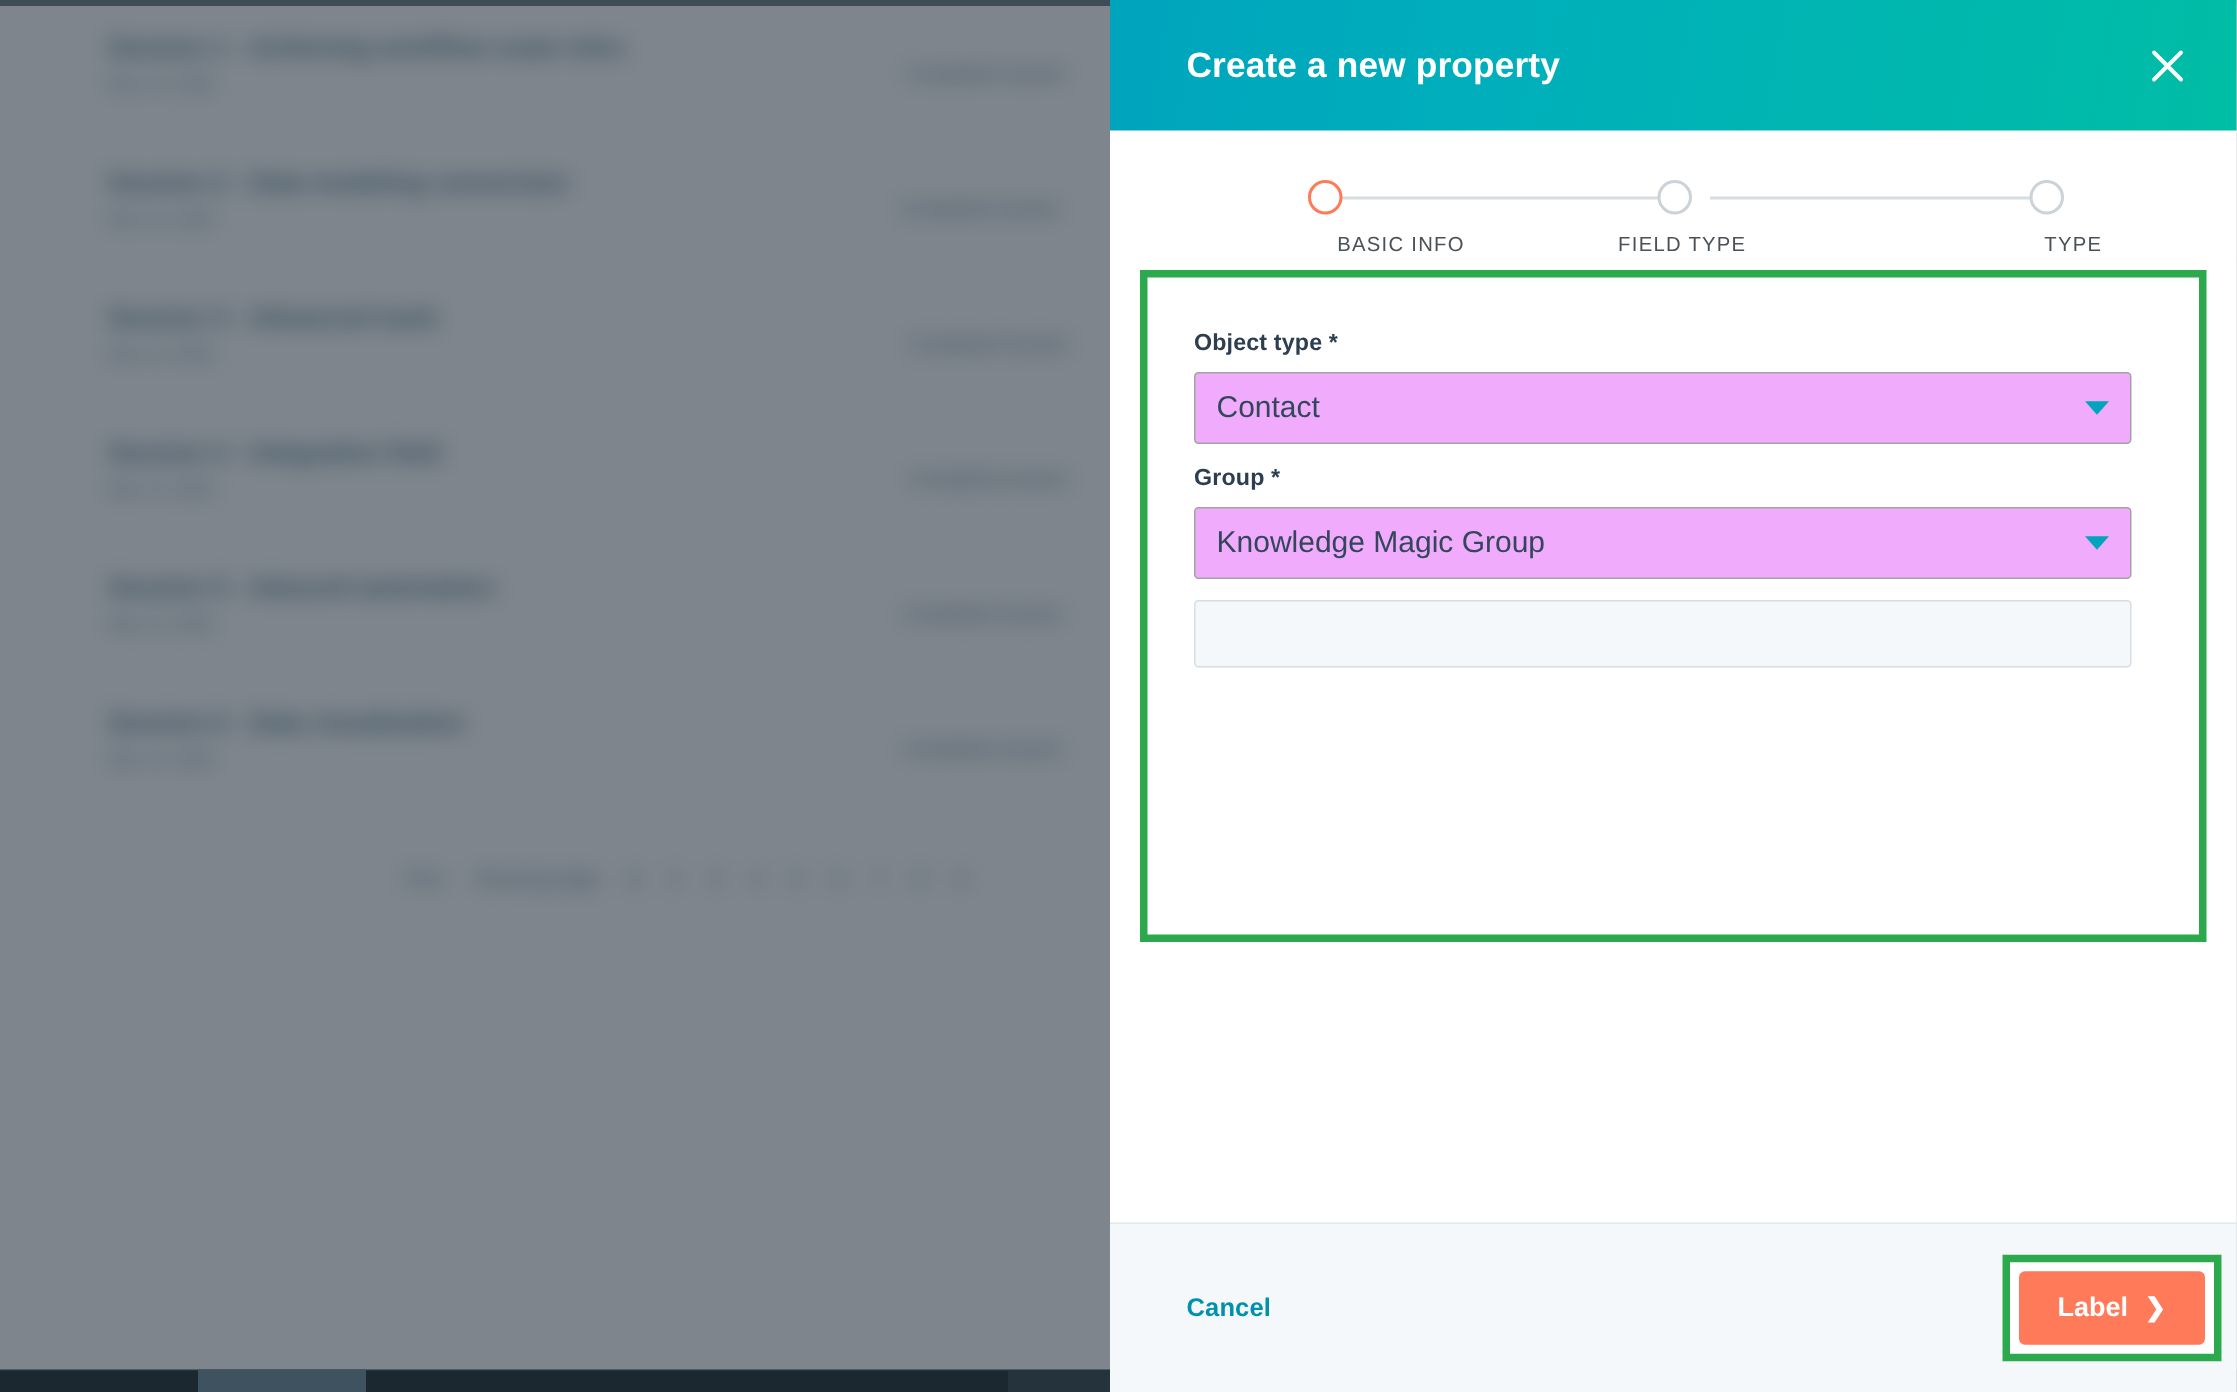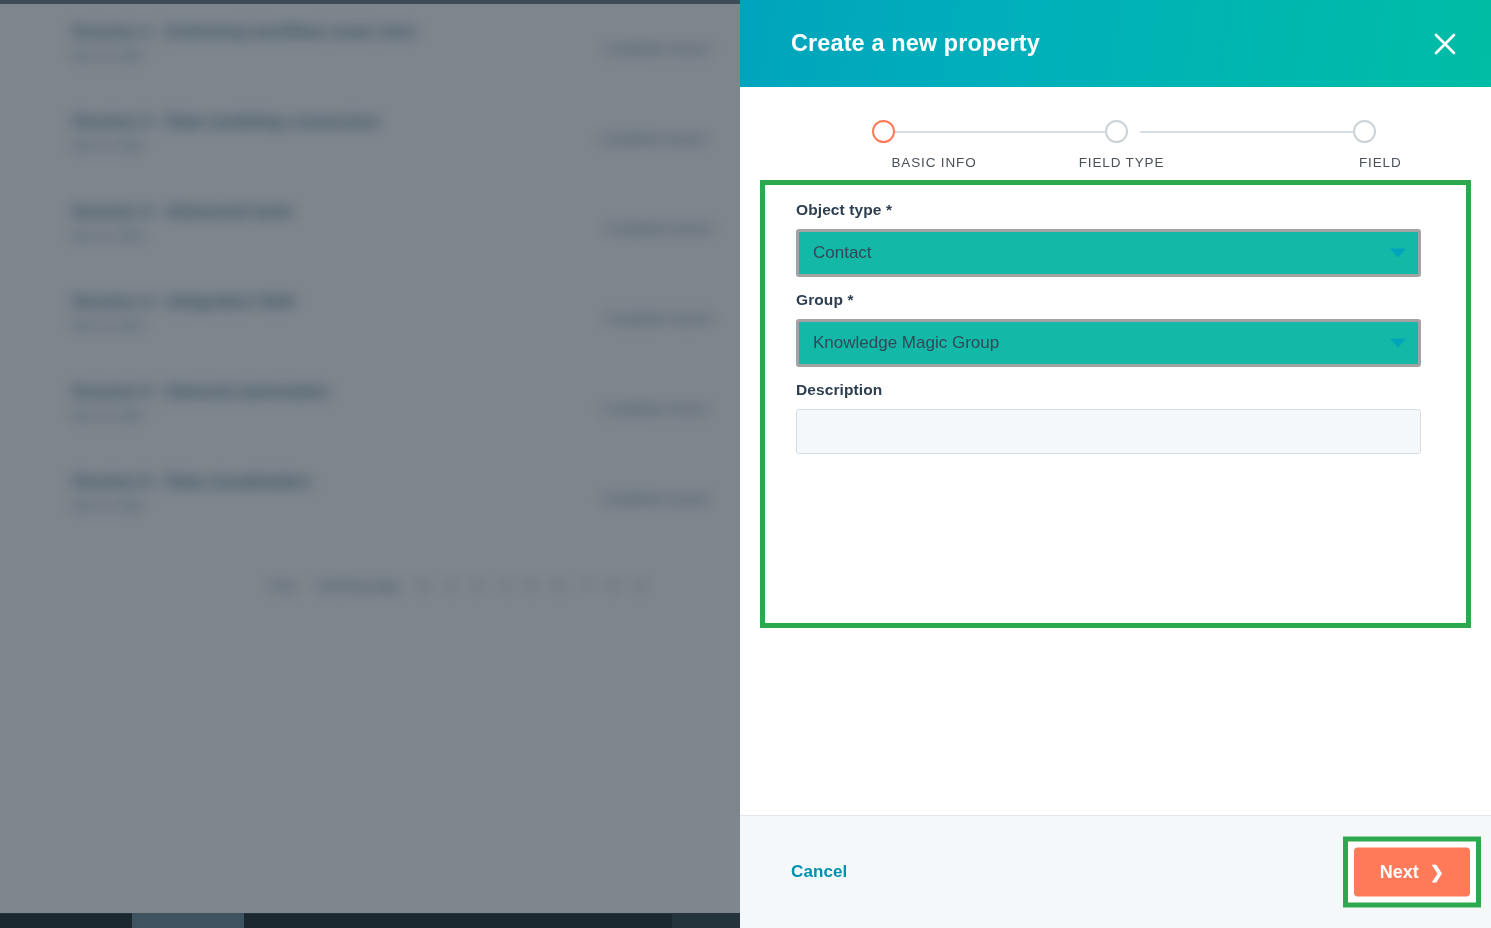--- a/index.html
+++ b/index.html
@@ -200,40 +200,41 @@
     position: absolute;
     left: 20px;
     top: 7px;
     width: 711px;
     height: 448px;
     border: 5px solid #2BA94C;
     background: #ffffff;
   }
   #form-inner {
     padding: 16px 45px 0 31px;
+    margin-top: 19px;
   }
 
   .field { margin-bottom: 14px; }
   .field:last-child { margin-bottom: 0; }
   .field-label {
     font-size: 15.5px;
     font-weight: 700;
     color: #2d3e50;
     margin-bottom: 10px;
     letter-spacing: 0.1px;
   }
 
   .select-wrap { position: relative; }
   .select-box {
     width: 100%;
     height: 48px;
-    background: #14b8a6;
-    border: 3px solid #a3a3a3;
+    background: #f0abfc;
+    border: 1px solid #a3a3a3;
     border-radius: 3px;
-    font-size: 17px;
+    font-size: 20px;
     color: #33475b;
     padding: 0 42px 0 14px;
     font-family: "Liberation Sans", sans-serif;
     display: flex;
     align-items: center;
     cursor: pointer;
   }
   .caret {
     position: absolute;
     right: 15px;
@@ -401,21 +402,21 @@
     <div id="steps-track">
       <div class="step-line a"></div>
       <div class="step-line b"></div>
       <div class="step-dot s1 active"></div>
       <div class="step-dot s2"></div>
       <div class="step-dot s3"></div>
     </div>
     <div id="steps-labels">
       <span class="l1">BASIC INFO</span>
       <span class="l2">FIELD TYPE</span>
-      <span class="l3">FIELD</span>
+      <span class="l3">TYPE</span>
     </div>
   </div>
 
   <div id="modal-body">
     <div id="form-highlight">
       <div id="form-inner">
 
         <div class="field">
           <div class="field-label">Object type *</div>
           <div class="select-wrap">
@@ -427,31 +428,30 @@
         <div class="field">
           <div class="field-label">Group *</div>
           <div class="select-wrap">
             <div class="select-box">Knowledge Magic Group</div>
             <span class="caret"></span>
           </div>
         </div>
 
 
         <div class="field">
-          <div class="field-label">Description</div>
           <textarea class="desc-area" placeholder="" style=""></textarea>
         </div>
 
       </div>
     </div>
   </div>
 
   <div id="modal-footer">
     <button id="cancel-link">Cancel</button>
     <div id="next-highlight">
       <button id="next-btn">
-        <span>Next</span>
+        <span>Label</span>
         <span class="chev">❯</span>
       </button>
     </div>
   </div>
 
 </div>
 
 </body></html>

